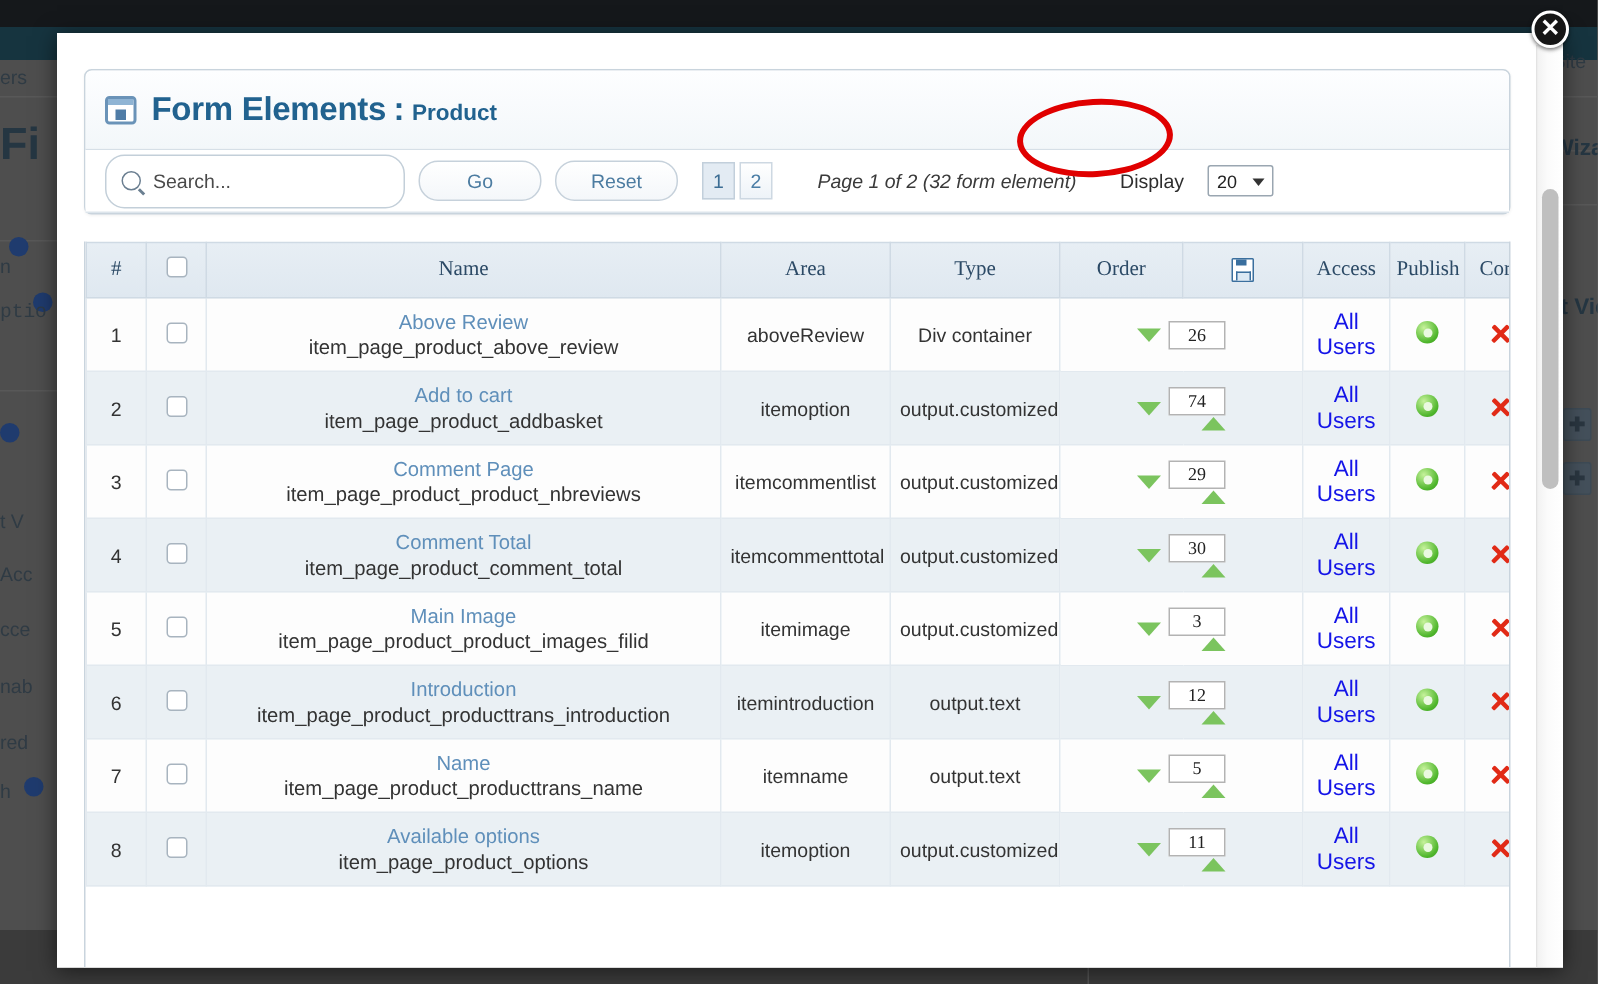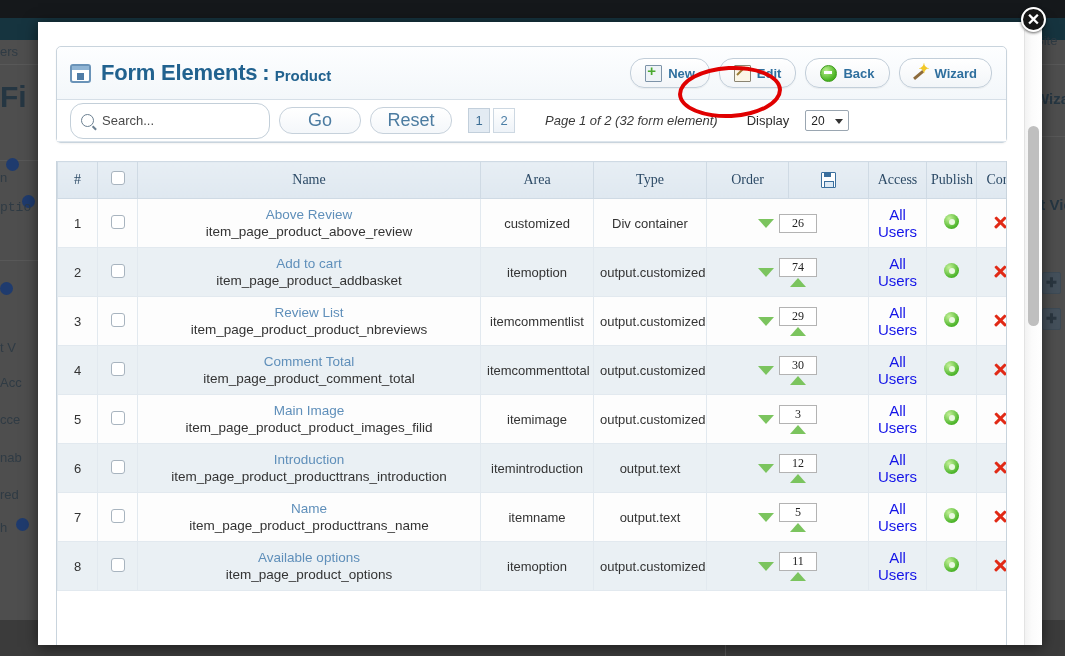--- a/index.html
+++ b/index.html
@@ -255,21 +255,21 @@
     border: 0; outline: 0; width: 100%;
     font-size: 13px; color: #333;
     font-family: "Liberation Sans", sans-serif;
     background: transparent;
   }
   .search-input::placeholder { color: #4a4a4a; }
   .pill-btn {
     height: 25px; min-width: 52px; padding: 0 14px;
     border: 1px solid #c6d1db; border-radius: 13px;
     background: linear-gradient(to bottom,#ffffff,#f4f7fa);
-    color: #4c7ca1; font-size: 18px;
+    color: #4c7ca1; font-size: 13px;
     cursor: pointer;
     display: inline-flex; align-items: center; justify-content: center; text-align: center;
   }
   .pg-btn {
     width: 22px; height: 25px;
     border: 1px solid #cdd8e2;
     background: linear-gradient(to bottom,#ffffff,#eef3f8);
     color: #4b7ea6; font-size: 13px;
     display: inline-flex; align-items: center; justify-content: center;
     cursor: pointer;
@@ -369,21 +369,21 @@
     width: 38px; height: 19px;
     border: 1px solid #b3b3b3;
     background: #fff;
     font-size: 12px; color: #222;
     text-align: center;
     font-family: "Liberation Serif", serif;
     box-sizing: border-box;
     outline: none;
   }
   .order-stack {
-    display: flex; flex-direction: column; align-items: center; gap: 1px;
+    display: flex; flex-direction: column; align-items: flex-end; gap: 1px;
   }
   a.users-link {
     color: #1414e8; font-size: 15px; text-decoration: none; cursor: pointer;
   }
   .pub-dot {
     width: 15px; height: 15px; border-radius: 50%;
     background: radial-gradient(circle at 35% 30%,#c6f29b,#4fb62c 68%,#3d9a1f);
     display: inline-block; position: relative;
     cursor: pointer;
   }
@@ -471,38 +471,20 @@
     <div id="modal-content">
 
       <div class="panel">
 
         <div class="panel-head">
           <div class="title-icon"></div>
           <span class="title-main">Form Elements</span>
           <span class="title-sep">:</span>
           <span class="title-sub">Product</span>
 
-          <div class="head-actions">
-            <div class="act-btn">
-              <span class="ic ic-new"></span>
-              <span>New</span>
-            </div>
-            <div class="act-btn">
-              <span class="ic ic-edit"></span>
-              <span>Edit</span>
-            </div>
-            <div class="act-btn">
-              <span class="ic ic-back"></span>
-              <span>Back</span>
-            </div>
-            <div class="act-btn">
-              <span class="ic ic-wiz"></span>
-              <span>Wizard</span>
-            </div>
-          </div>
         </div>
 
         <div class="toolbar">
           <div class="search-box">
             <span class="search-ic"></span>
             <input class="search-input" type="text" placeholder="Search..." style="">
           </div>
           <div class="pill-btn">Go</div>
           <div class="pill-btn">Reset</div>
           <div class="pg-group">
@@ -551,21 +533,21 @@
             </tr>
           </thead>
           <tbody id="tbody">
               <tr class="even">
                 <td class="c-num">1</td>
                 <td><span class="cbx"></span></td>
                 <td class="c-name">
                   <div class="nm-title">Above Review</div>
                   <div class="nm-code">item_page_product_above_review</div>
                 </td>
-                <td>customized</td>
+                <td>aboveReview</td>
                 <td>Div container</td>
                 <td class="order-cell" colspan="2">
                   <div class="order-wrap">
                     <div class="arrow-col">
                       <div class="arr-d"></div>
                     </div>
                     <div class="order-stack">
                       <input class="ord-input" value="26" style="">
                     </div>
                   </div>
@@ -597,21 +579,21 @@
                 </td>
                 <td><a class="users-link">All Users</a></td>
                 <td><span class="pub-dot"></span></td>
                 <td><span class="core-x"></span></td>
                 <td>3247</td>
               </tr>
               <tr class="even">
                 <td class="c-num">3</td>
                 <td><span class="cbx"></span></td>
                 <td class="c-name">
-                  <div class="nm-title">Review List</div>
+                  <div class="nm-title">Comment Page</div>
                   <div class="nm-code">item_page_product_product_nbreviews</div>
                 </td>
                 <td>itemcommentlist</td>
                 <td>output.customized</td>
                 <td class="order-cell" colspan="2">
                   <div class="order-wrap">
                     <div class="arrow-col">
                       <div class="arr-d"></div>
                     </div>
                     <div class="order-stack">

